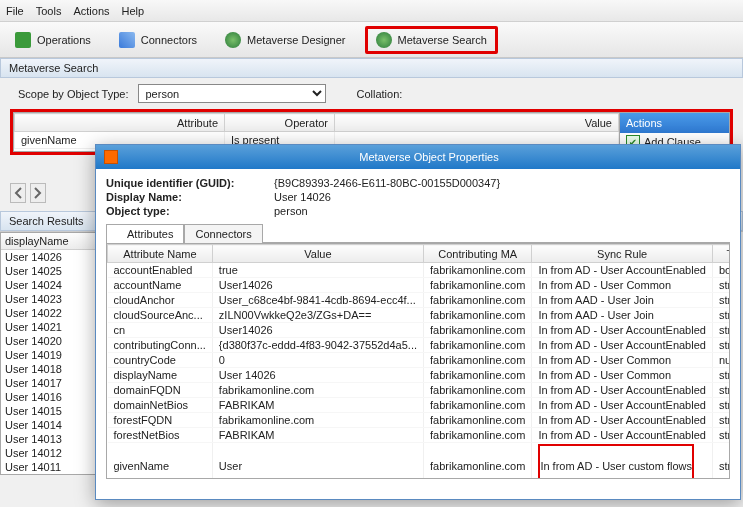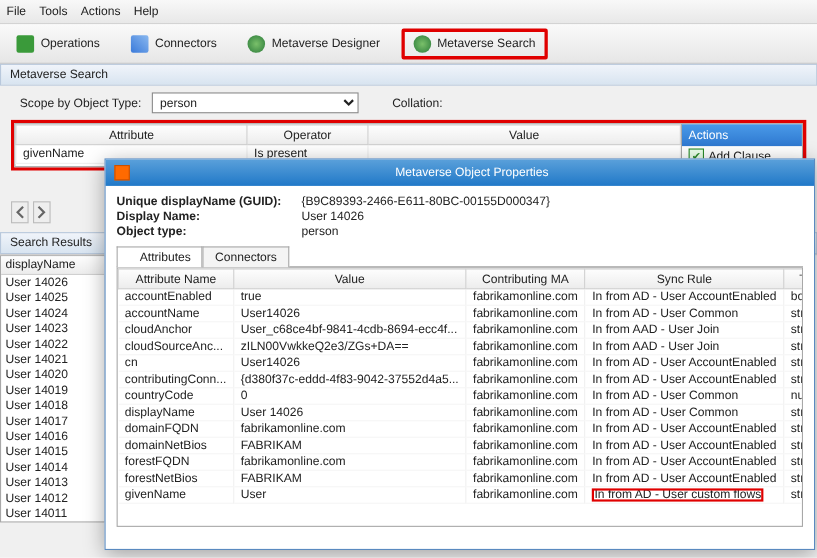--- a/index.html
+++ b/index.html
@@ -21,21 +21,21 @@
 
 .scopeRow { background:#f0f0f0; padding:6px 18px; display:flex; align-items:center; gap:10px; position:relative;}
 .scopeRow select { border:1px solid #888; font-size:11px; padding:1px 2px; height:19px; background:#fff;}
 .sel-scope { width:188px;}
 .sel-coll { width:176px;}
 
 
 .critWrap { margin:0 10px; border:3px solid #e00000; position:relative; display:flex;}
 .critLeft { flex:1; border:1px solid #a8a8a8; background:#fff;}
 .critLeft table { width:100%; border-collapse:collapse;}
-.critLeft th { background:linear-gradient(#fdfdfd,#ececec); text-align:center; font-weight:normal; border:1px solid #d0d0d0; padding:2px 6px; height:18px;}
+.critLeft th { background:linear-gradient(#fdfdfd,#ececec); text-align:right; font-weight:normal; border:1px solid #d0d0d0; padding:2px 6px; height:18px;}
 .critLeft td { border:1px solid #eee; padding:2px 6px;}
 .critRight { width:110px; border:1px solid #a8a8a8; border-left:none;}
 .actHdr { background:#2e78d0; background:linear-gradient(#4a9ae8,#2e78d0); color:#fff; padding:2px 6px; height:20px; display:flex; align-items:center;}
 .actBody { background:#fff; padding:2px 6px; display:flex; align-items:center; gap:4px;}
 .chk { width:14px; height:14px; display:inline-flex; align-items:center; justify-content:center; border:1px solid #2a8a2a; background:#eaffea; color:#2a8a2a; font-size:10px;}
 
 .scroller { position:absolute; top:0; width:16px; height:20px; background:#eee; border:1px solid #bbb; display:flex;}
 .scrL { left:10px; }
 .scrR { left:30px; }
 .retr { padding:6px 14px; }
@@ -167,21 +167,21 @@
   </div>
 </div>
 
 <div class="propsWin">
   <div class="propsTitle">
     <span class="wico"></span>
     <span style="flex:1;text-align:center;color:#fff;">Metaverse Object Properties</span>
   </div>
   <div class="propsBody">
     <div class="kv">
-        <b>Unique displayName (GUID):</b>
+        <b>Unique identifier (GUID):</b>
         <span>{B9C89393-2466-E611-80BC-00155D000347}</span>
       </div>
     <div class="kv">
         <b>Display Name:</b>
         <span>User 14026</span>
       </div>
     <div class="kv">
         <b>Object type:</b>
         <span>person</span>
       </div>
@@ -282,20 +282,20 @@
               <td>forestNetBios</td>
               <td>FABRIKAM</td>
               <td>fabrikamonline.com</td>
               <td>In from AD - User AccountEnabled</td>
               <td>string</td>
             </tr>
             <tr>
               <td>givenName</td>
               <td>User</td>
               <td>fabrikamonline.com</td>
-              <td><span class="rowhl" style="display: inline-block; padding: 0px 2px;">In from AD - User custom flows</span></td>
+              <td><span class="rowhl" style="display: inline-block; padding: 16px 2px;">In from AD - User custom flows</span></td>
               <td>string</td>
             </tr>
           </tbody>
       </table>
     </div>
   </div>
 </div>
 
 </body></html>

